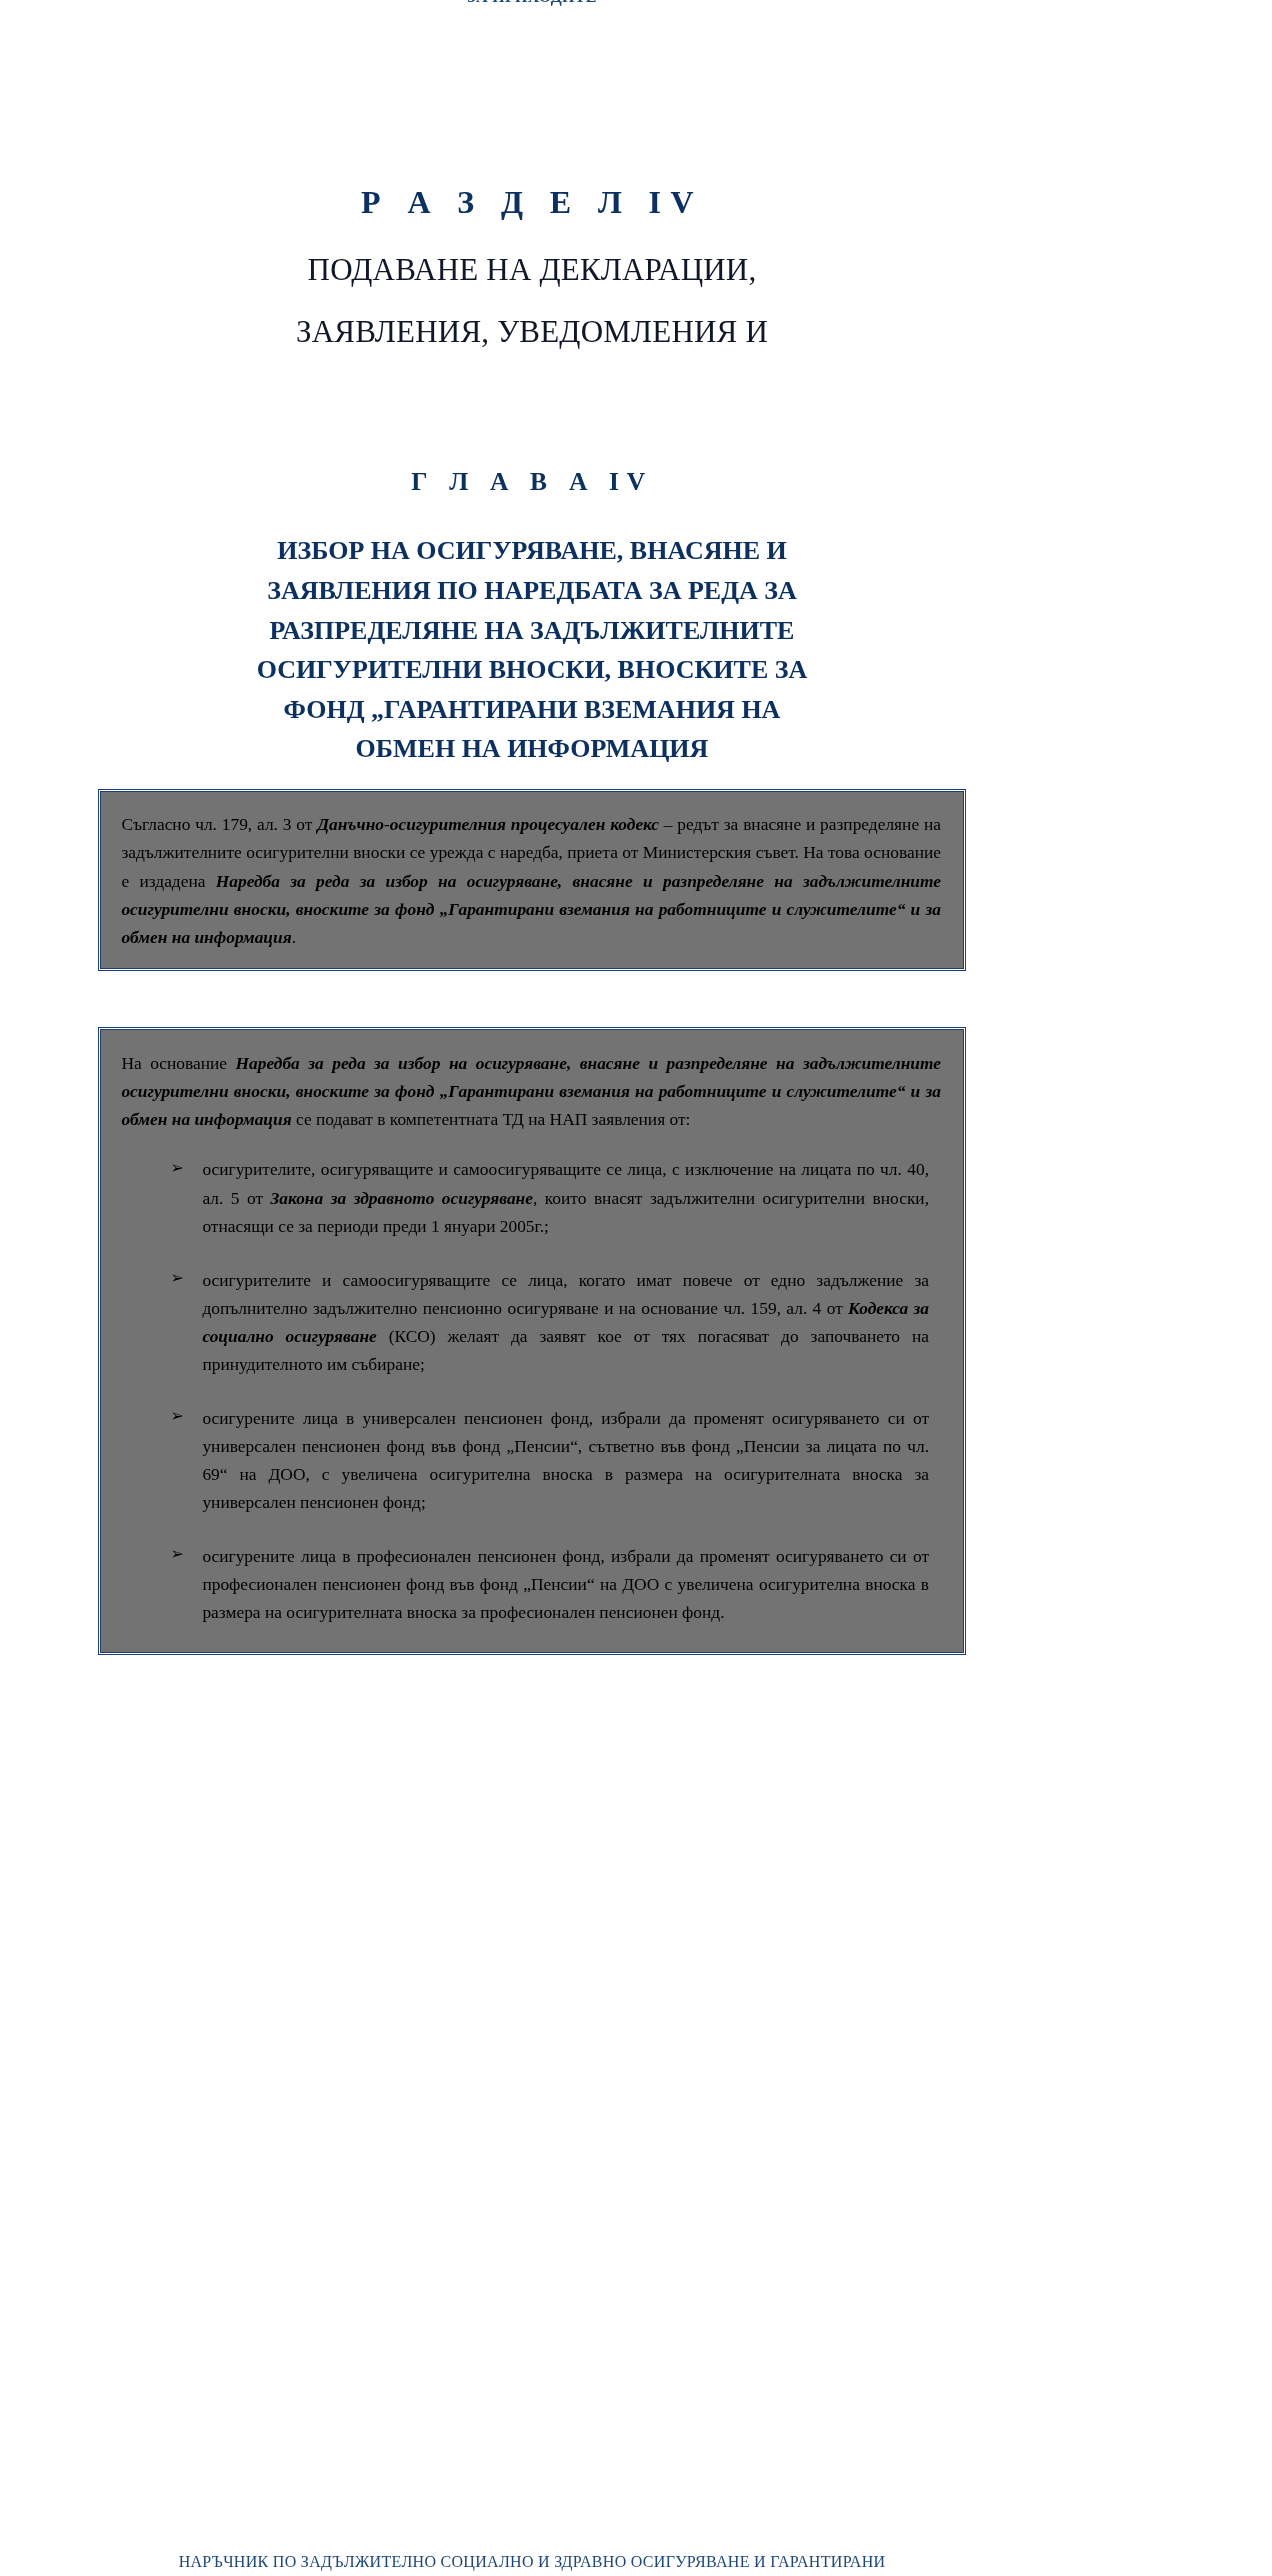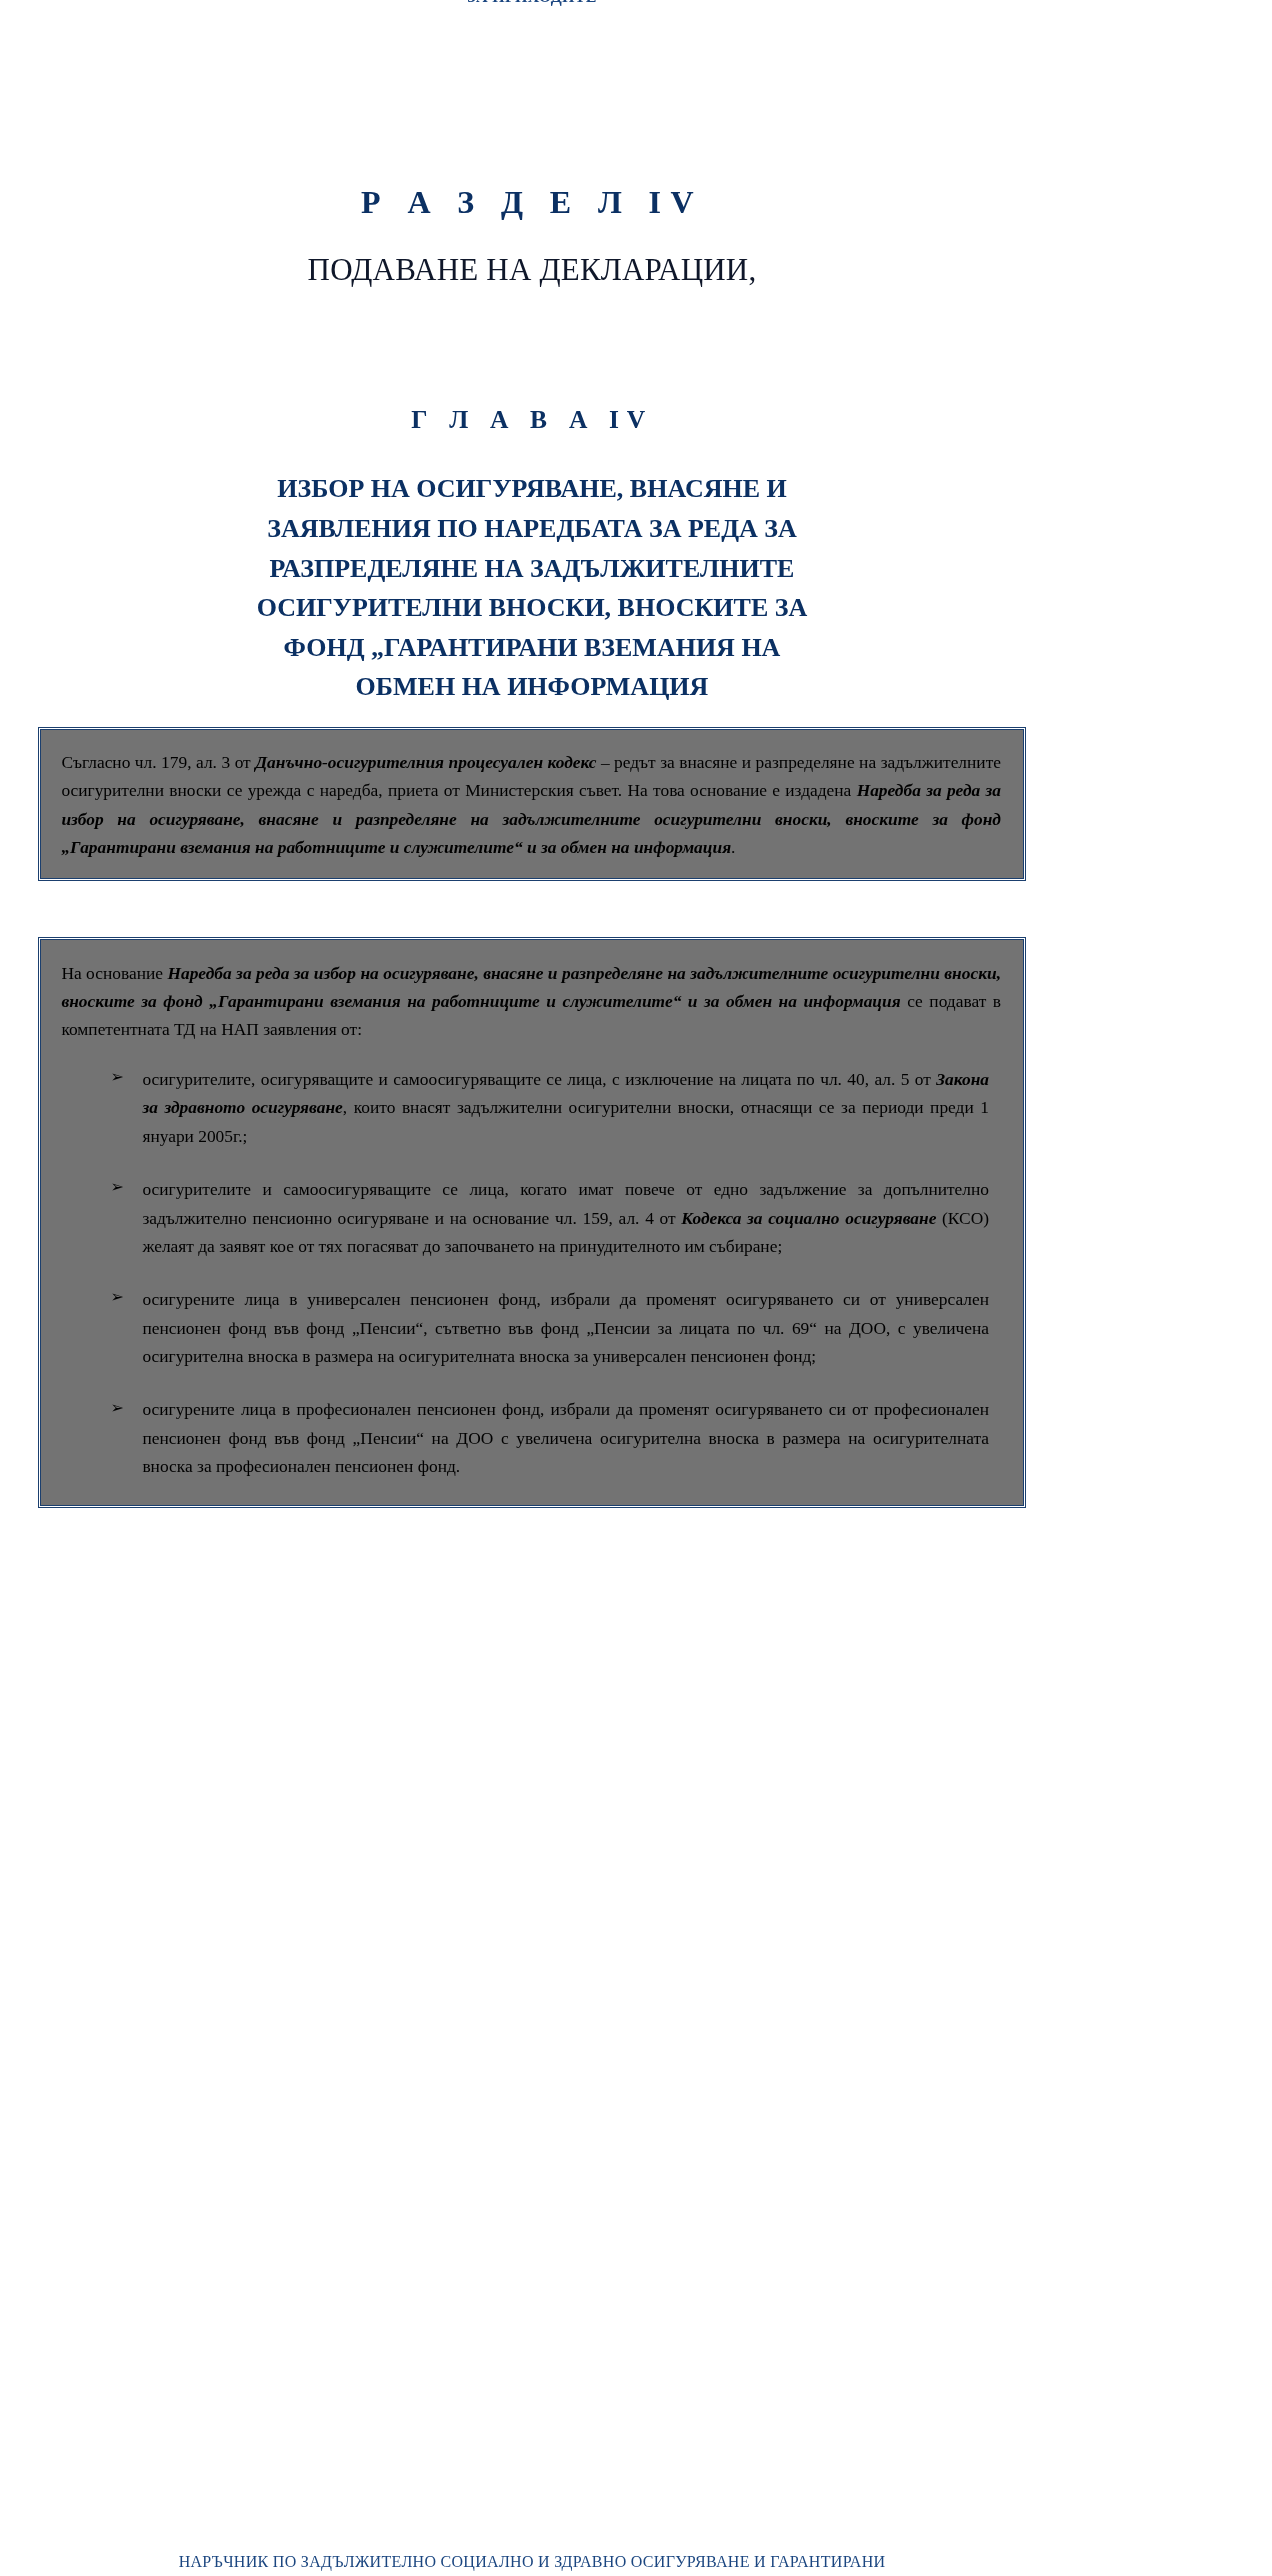--- a/index.html
+++ b/index.html
@@ -15,21 +15,21 @@
     color: #000000;
     position: relative;
     overflow: hidden;
   }
 
   .page {
     width: 1064px;
     min-height: 2576px;
     position: relative;
     box-sizing: border-box;
-    padding: 0 40px;
+    padding: 0 100px;
   }
 
   
   .running-header {
     position: absolute;
     top: -12px;
     left: 0;
     right: 0;
     text-align: center;
     color: #1b4680;
@@ -164,20 +164,21 @@
 <body>
 
 <div class="page">
 
   <div class="running-header">ЗА ПРИХОДИТЕ</div>
 
   <h1 class="section-number">Р А З Д Е Л  IV</h1>
 
   <h2 class="section-title">
     <span class="tline">ПОДАВАНЕ НА ДЕКЛАРАЦИИ,</span>
+    <span class="tline">ЗАЯВЛЕНИЯ, УВЕДОМЛЕНИЯ И</span>
   </h2>
 
   <h3 class="chapter-number">Г Л А В А  IV</h3>
 
   <h4 class="chapter-title">
     <span class="tline">ИЗБОР НА ОСИГУРЯВАНЕ, ВНАСЯНЕ И</span>
     <span class="tline">ЗАЯВЛЕНИЯ ПО НАРЕДБАТА ЗА РЕДА ЗА</span>
     <span class="tline">РАЗПРЕДЕЛЯНЕ НА ЗАДЪЛЖИТЕЛНИТЕ</span>
     <span class="tline">ОСИГУРИТЕЛНИ ВНОСКИ, ВНОСКИТЕ ЗА</span>
     <span class="tline">ФОНД „ГАРАНТИРАНИ ВЗЕМАНИЯ НА</span>

